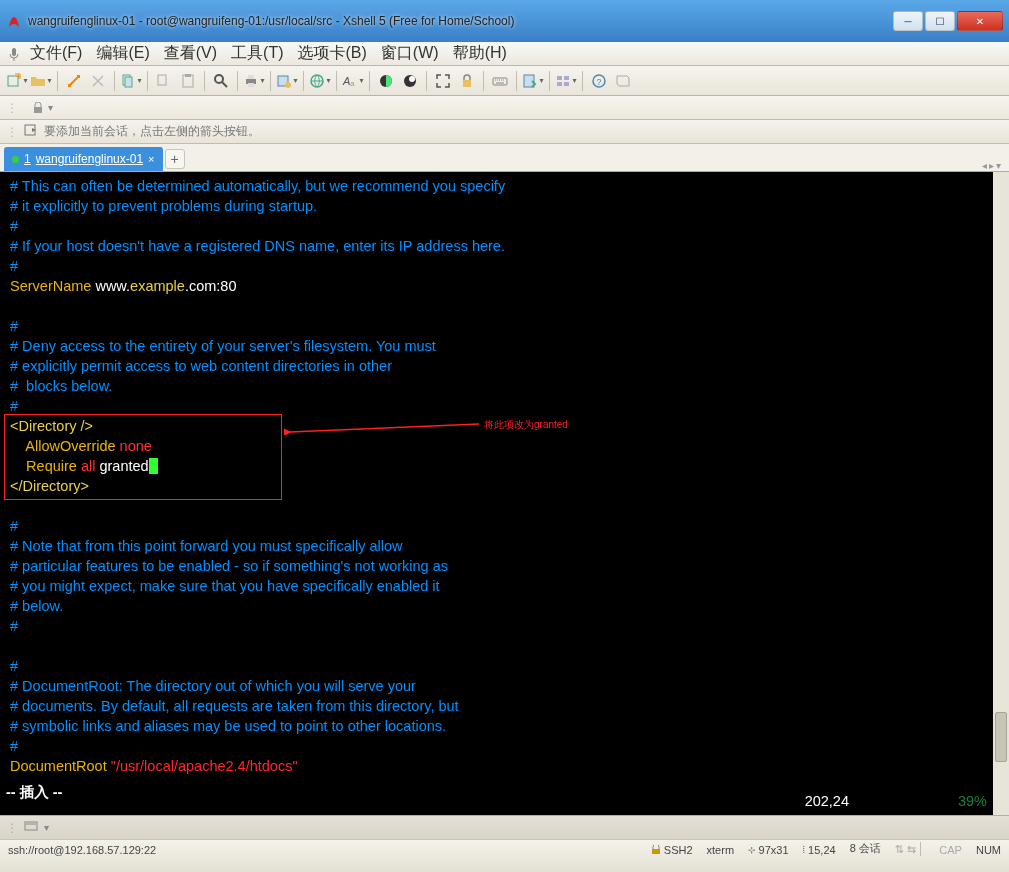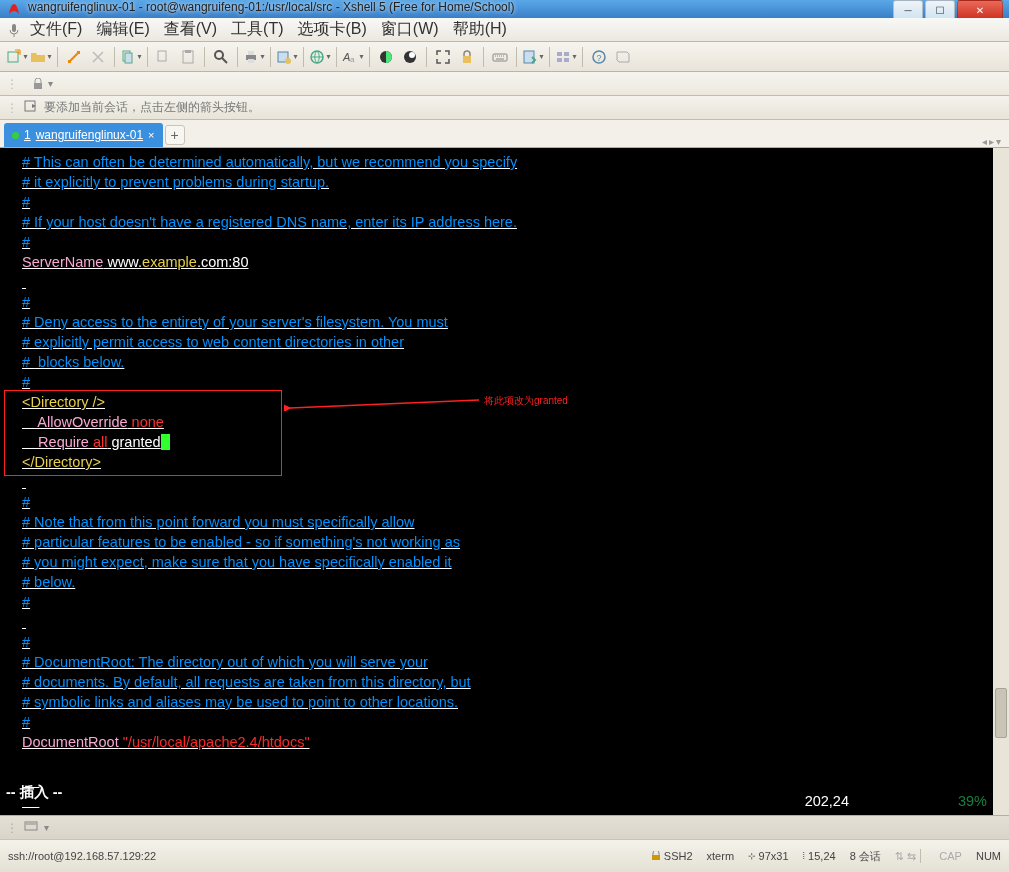--- a/index.html
+++ b/index.html
@@ -1,17 +1,17 @@
 <!DOCTYPE html>
 <html><head>
 <meta charset="utf-8">
 <style>
 * { margin:0; padding:0; box-sizing:border-box; font-family:Tahoma,Arial,sans-serif; }
 body { width:1009px; height:872px; background:#d6e4f2; display:flex; flex-direction:column; overflow:hidden; }
-.titlebar { height:18px; background:linear-gradient(#5aa8e8,#3a7fc8); display:flex; padding:0 6px; color:#fff; }
+.titlebar { height:42px; background:linear-gradient(#5aa8e8,#3a7fc8); display:flex; align-items:center; padding:0 6px; color:#fff; }
 .titlebar .icon { width:16px; height:16px; margin-right:6px; color:#d22; }
 .titlebar .title-text { font-size:12px; flex:1; text-shadow:0 0 4px #fff; color:#222; }
 .winbtns { display:flex; gap:2px; }
 .winbtn { width:30px; height:20px; border:1px solid rgba(0,0,0,.2); border-radius:3px; background:linear-gradient(#f0f4f8,#cfe2f2); display:flex; align-items:center; justify-content:center; font-size:10px; color:#333; cursor:pointer; }
 .winbtn.close { background:linear-gradient(#e86a5a,#d03020); color:#fff; width:46px; }
 .menubar { height:24px; background:linear-gradient(#f8f8f6,#ece8e0); border-bottom:1px solid #b8b8b0; display:flex; align-items:center; padding:2px 6px; font-size:16px; color:#333; }
 .menubar span { margin-right:14px; cursor:pointer; }
 .menubar .mic { width:16px; height:16px; margin-right:8px; color:#888; }
 .toolbar { height:30px; background:linear-gradient(#f6f4ee,#e8e4da); border-bottom:1px solid #b8b4a8; display:flex; align-items:center; padding:0 6px; gap:2px; }
 .tbtn { min-width:22px; height:22px; display:flex; align-items:center; justify-content:center; cursor:pointer; color:#555; border-radius:2px; }
@@ -22,39 +22,39 @@
 .addrbar .lock { width:12px; height:12px; margin:0 4px 0 14px; }
 .addrbar .addr { flex:1; color:#888; }
 .hintbar { height:24px; background:linear-gradient(#f4f2ec,#e8e4d8); border-bottom:1px solid #c0bcb0; display:flex; align-items:center; padding:0 6px; font-size:12px; color:#777; gap:6px; }
 .tabbar { height:28px; background:#f2f0e8; border-bottom:1px solid #b0ac9e; display:flex; align-items:flex-end; padding:0 4px; }
 .tab { height:24px; background:#3a8fde; color:#fff; border-radius:3px 3px 0 0; padding:0 8px; display:flex; align-items:center; font-size:12px; gap:5px; margin-right:2px; cursor:pointer; }
 .tab .dot { width:7px; height:7px; border-radius:50%; background:#38d038; }
 .tab .tx { text-decoration:underline; }
 .tab .x { font-size:11px; }
 .tabadd { width:20px; height:20px; background:#f8f6f0; border:1px solid #c8c4b8; border-radius:3px; display:flex; align-items:center; justify-content:center; font-size:14px; color:#666; cursor:pointer; margin-bottom:2px; }
 .tabnav { margin-left:auto; display:flex; gap:2px; color:#999; font-size:10px; padding-right:4px; }
-.terminal { flex:1; background:#000; color:#fff; font-family:"Consolas","Courier New",monospace; font-size:14.5px; line-height:20px; padding:4px 22px; position:relative; overflow:hidden; white-space:pre;text-decoration:underline; }
+.terminal { flex:1; background:#000; color:#fff; font-family:"Consolas","Courier New",monospace; font-size:14.5px; line-height:20px; padding:4px 10px; position:relative; overflow:hidden; white-space:pre; }
 .c-cmt { color:#0090ff; }
-.c-key { color:#f9a8d4; }
+.c-key { color:#eab308; }
 .c-tag { color:#e8d048;margin-top:26px; }
 .c-red { color:#ff3030; }
 .c-str { color:#ff2828; }
 .annot { position:absolute; left:284px; top:243px; width:360px; height:22px; pointer-events:none; }
 .annot .txt { position:absolute; left:200px; top:0; color:#ff2020; font-size:10px; font-family:SimSun,sans-serif; }
 .annot svg { position:absolute; left:0; top:6px; }
 .redbox { position:absolute; left:4px; top:242px; width:278px; height:86px; border:1px solid #ff2020; pointer-events:none; }
 .vim-status { position:absolute; left:6px; bottom:13px; color:#fff; font-weight:bold; }
 .vim-pos { position:absolute; right:160px; bottom:4px; color:#fff; }
 .vim-pct { position:absolute; right:22px; bottom:4px; color:#15803d; }
 .cursor { display:inline-block; width:9px; height:16px; background:#30ff30; vertical-align:text-bottom; }
 .scrollbar { position:absolute; right:0; top:0; width:16px; height:100%; background:#e8e4d8; }
 .scrollbar .thumb { position:absolute; left:2px; width:12px; background:#c8c4b6; border:1px solid #a8a498; border-radius:2px; }
 .sendbar { height:24px; background:linear-gradient(#e4e0d6,#d8d4c8); border-top:1px solid #b4b0a0; display:flex; align-items:center; padding:0 6px; font-size:12px; color:#888; gap:6px; }
 .sendbar input { flex:1; border:none; background:transparent; font-size:12px; color:#888; outline:none; }
-.statusbar { height:22px; background:linear-gradient(#f4f2ea,#e4e0d4); border-top:1px solid #c8c4b6; display:flex; align-items:center; padding:16px 8px; font-size:11px; color:#444; }
+.statusbar { height:22px; background:linear-gradient(#f4f2ea,#e4e0d4); border-top:1px solid #c8c4b6; display:flex; align-items:flex-end; padding:16px 8px; font-size:11px; color:#444; }
 .statusbar .l { flex:1; }
 .statusbar .cell { margin-left:14px; display:flex; align-items:center; gap:3px; }
 .statusbar .sep { width:1px; height:14px; background:#c0bcb0; margin:0 4px; }
 </style>
 </head>
 <body>
 
 <div class="titlebar">
   <span class="icon">
     <svg viewBox="0 0 16 16">

